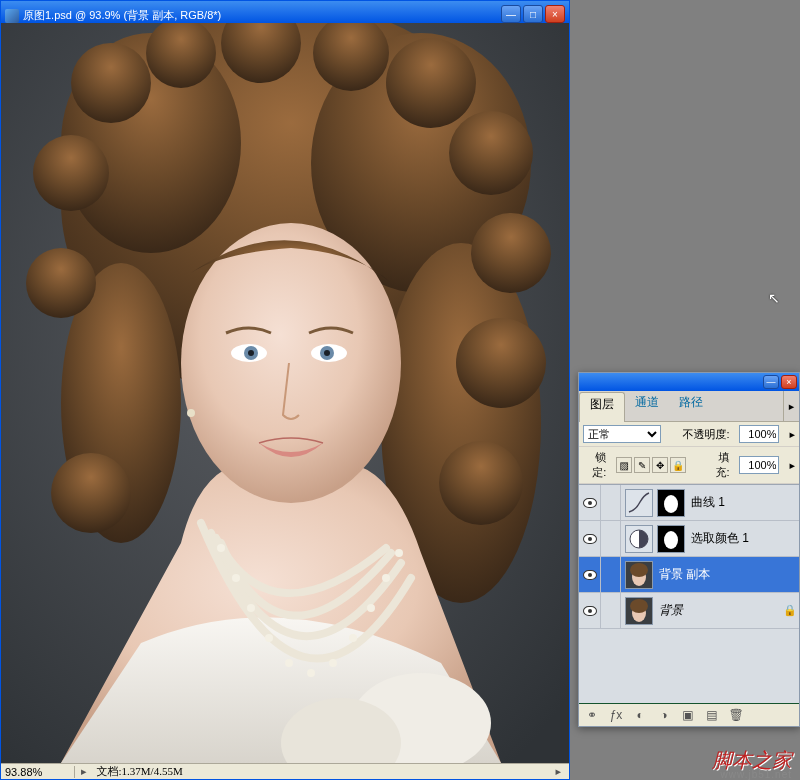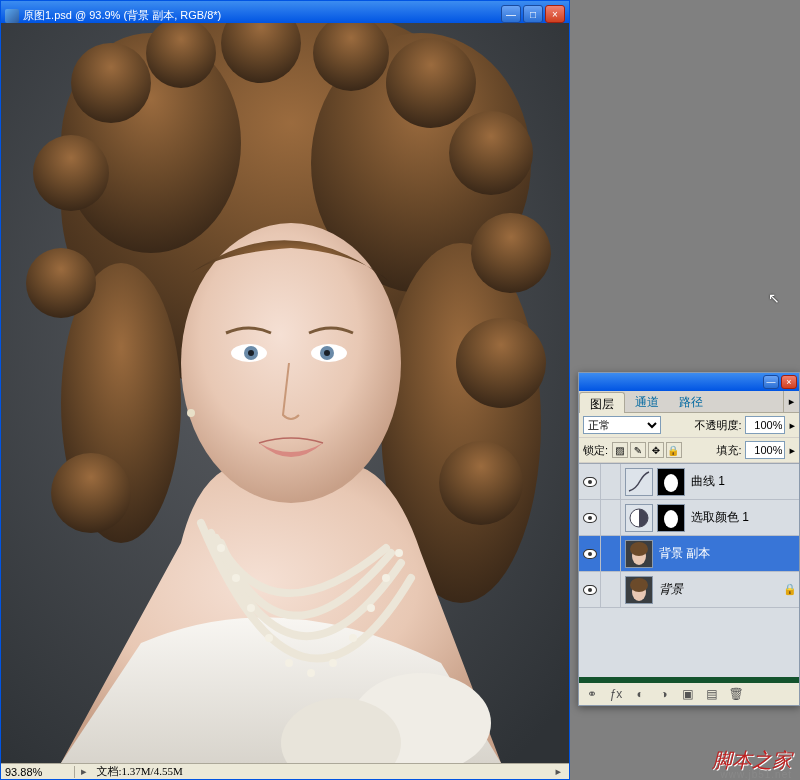--- a/index.html
+++ b/index.html
@@ -21,35 +21,35 @@
 .doc-status .zoom { width:70px; border-right:1px solid #aca899; }
 .doc-status .arrow { padding:0 6px; color:#555; }
 .doc-status .docinfo { padding-left:4px;font-family:Liberation Serif, serif; }
 .doc-status .arrow2 { margin-left:auto; padding:0 4px; color:#555; }
 
 
 .panel { position:absolute; right:0; top:372px; width:222px; background:#ece9d8; border:1px solid #8b9aad; box-shadow:0 2px 8px rgba(0,0,0,.4); }
 .panel-titlebar { height:18px; background:linear-gradient(#3c8cf0,#0054e3); display:flex; justify-content:flex-end; align-items:center; padding:0 2px; gap:2px; }
 .panel-titlebar .win-btn { width:16px; height:14px; font-size:9px; }
 
-.tabs { display:flex; height:22px; background:#d6d3ce; border-bottom:1px solid #aca899; position:relative; }
+.tabs { display:flex; height:31px; background:#d6d3ce; border-bottom:1px solid #aca899; position:relative; }
 .tab { padding:3px 10px 0; color:#0369a1; cursor:pointer; font-size:12px; }
 .tab.active { background:#ece9d8; border:1px solid #aca899; border-bottom:none; border-radius:3px 3px 0 0; color:#000; position:relative; top:1px; }
 .tab-menu { margin-left:auto; width:16px; display:flex; align-items:center; justify-content:center; border-left:1px solid #aca899; cursor:pointer; }
 
-.opts-row { display:flex; align-items:center; padding:3px 4px; gap:4px; border-bottom:1px solid #d4d0c8; font-size:12px; }
+.opts-row { display:flex; align-items:center; padding:3px 4px; gap:10px; border-bottom:1px solid #d4d0c8; font-size:12px; }
 .opts-row select, .opts-row input { font-size:11px; border:1px solid #7f9db9; background:#fff; height:18px; }
 .opts-row select { width:78px; }
 .opts-row .pct { width:40px; text-align:right; padding-right:2px; }
-.opts-row .lbl { color:#000; }
+.opts-row .lbl { color:#000;text-align:right; }
 .opts-row .spacer { flex:1; }
 .lock-icons { display:flex; gap:2px; }
 .lock-icons span { width:16px; height:16px; border:1px solid #aca899; background:#ece9d8; display:flex; align-items:center; justify-content:center; font-size:10px; cursor:pointer; }
 
-.layers { background:#d8dde3; min-height:220px; border-top:1px solid #9da6b3; border-bottom:6px solid #14532d; }
+.layers { background:#d8dde3; min-height:220px; border-top:1px solid #9da6b3; border-bottom:1px solid #14532d; }
 .layer { display:flex; align-items:center; height:36px; border-bottom:1px solid #b8bec8; background:#d8dde3; cursor:pointer; }
 .layer.selected { background:#3875d7; color:#fff; }
 .layer .eye { width:22px; height:100%; border-right:1px solid #b8bec8; display:flex; align-items:center; justify-content:center; }
 .layer .link { width:20px; height:100%; border-right:1px solid #b8bec8; }
 .layer .thumb { width:28px; height:28px; margin:0 4px; border:1px solid #8b9aad; background:#fff; display:flex; align-items:center; justify-content:center; font-size:9px; overflow:hidden; }
 .layer .mask { width:28px; height:28px; margin-right:4px; border:1px solid #8b9aad; background:#fff; overflow:hidden; }
 .layer .name { flex:1; padding-left:2px; font-size:12px; }
 .layer .lock { width:16px; font-size:11px; color:#444; }
 .layer .name.italic { font-style:italic; }
 

